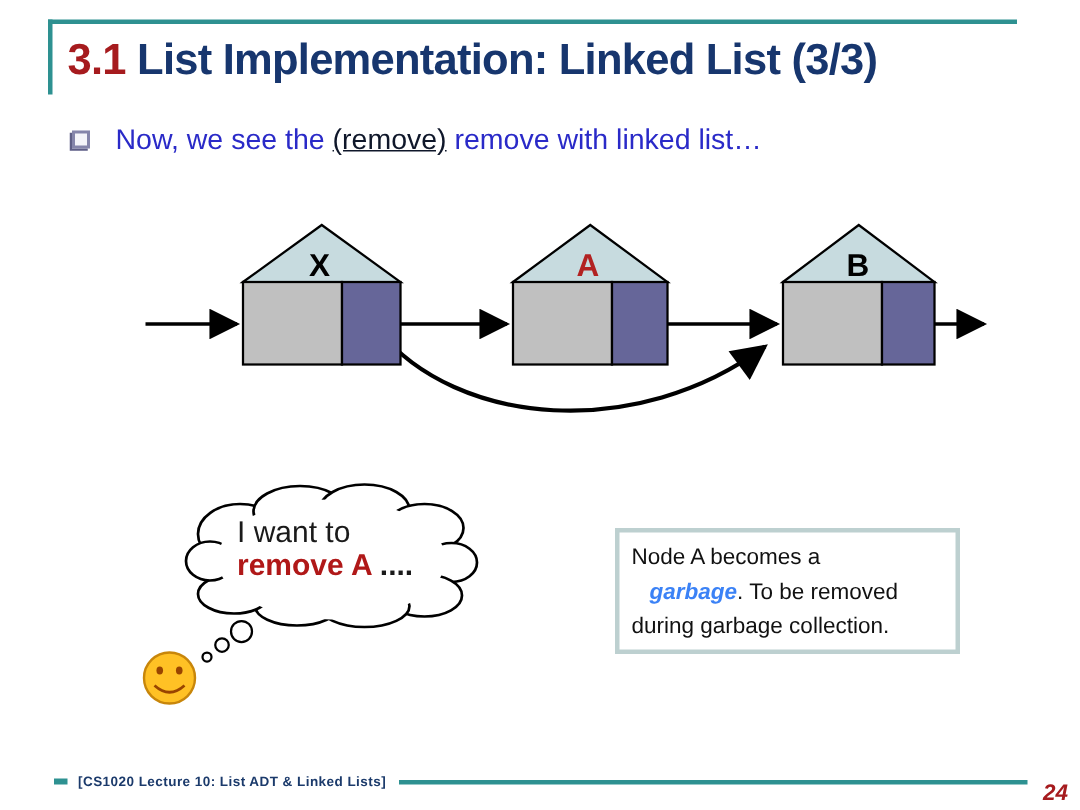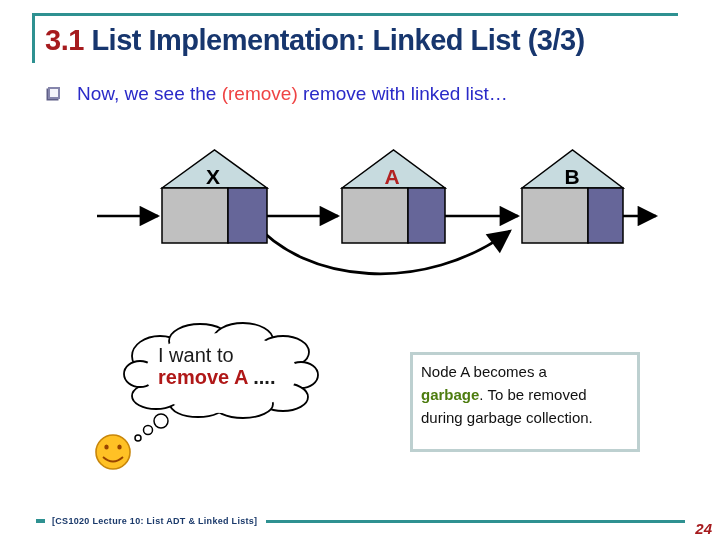--- a/index.html
+++ b/index.html
@@ -33,44 +33,44 @@
     position: absolute; left: 2px; top: 4px;
     width: 12px; height: 12px;
     border: 2px solid #8585ab;
     background: #f4f4fa;
     box-shadow: -1.5px 1.5px 0 #5e5e86;
   }
   .bullet-text {
     position: absolute; left: 31px; top: 0;
     font-size: 19px; color: #2a2ac8; white-space: nowrap;
   }
-  .bullet-text .remove-word { color: #ef4444; }
+  .bullet-text .remove-word { color: #0f172a; text-decoration: underline; }
   
   .diagram-svg { position: absolute; left: 0; top: 0; }
   .node-label { font-family: "Liberation Sans", sans-serif; font-size: 21px; font-weight: bold; }
   
   .thought-line1 {
     position: absolute; left: 158px; top: 344px;
     font-size: 20px; color: #1a1a1a;
   }
   .thought-line2 {
     position: absolute; left: 158px; top: 366px;
     font-size: 20px; font-weight: bold; color: #1a1a1a; white-space: nowrap;
   }
   .thought-line2 .thought-red { color: #b01818; }
   
   .callout-box {
     position: absolute; left: 410px; top: 352px;
     width: 230px;
     background: #ffffff;
     border: 3px solid #bdd0d0;
-    padding: 5px 8px 20px 8px;
+    padding: 5px 8px 4px 8px;
     font-size: 15px; line-height: 23px; color: #111;
   }
-  .callout-box .garbage-word { color: #4d7c0f; font-weight: bold; }
+  .callout-box .garbage-word { color: #3b82f6; font-style: italic; font-weight: bold; margin-left: 12px; }
   
   .footer {
     position: absolute; left: 36px; right: 8px; top: 512px; height: 18px;
     display: flex; align-items: center;
   }
   .footer-dash { width: 9px; height: 4px; background: #2e9191; margin-right: 7px; flex: none; }
   .footer-text {
     font-size: 9px; font-weight: bold; color: #1b3a6b;
     letter-spacing: 0.3px; white-space: nowrap; flex: none;
   }

